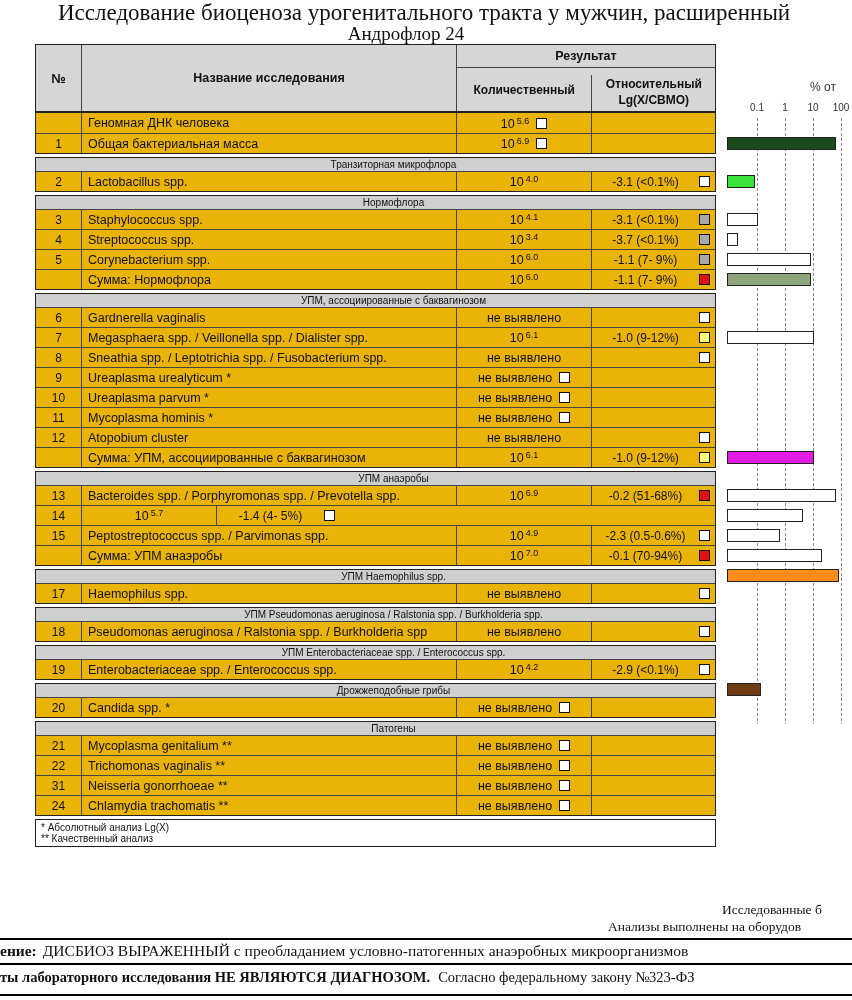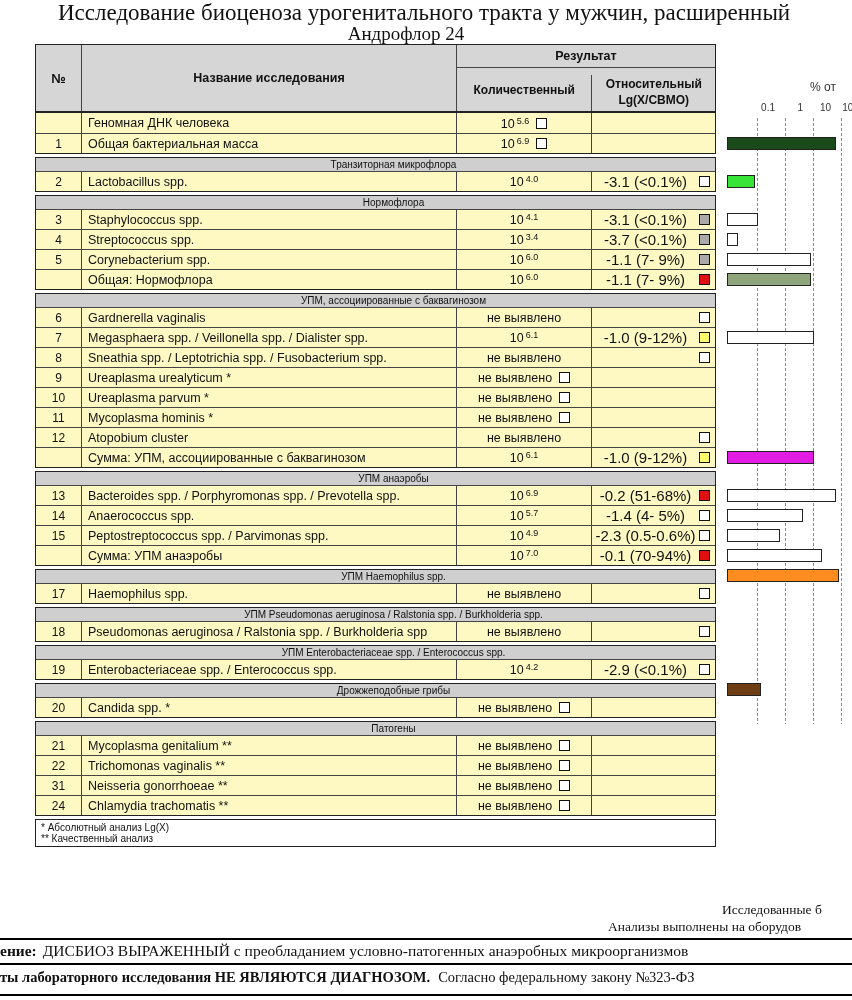--- a/index.html
+++ b/index.html
@@ -23,41 +23,41 @@
   .h-result { width:259px; border-left:1px solid #444; display:flex; flex-direction:column; }
   .h-result-top { height:23px; border-bottom:1px solid #444; display:flex; align-items:center; justify-content:center;
                   font-weight:bold; font-size:12.5px; }
   .h-result-bottom { flex:1; display:flex; }
   .h-quant { width:135px; display:flex; align-items:center; justify-content:center; font-weight:bold; font-size:12px; }
   .h-rel { width:124px; border-left:1px solid #444; display:flex; align-items:center; justify-content:center;
            font-weight:bold; font-size:12px; white-space:pre-line; text-align:center; line-height:1.3;margin-top:7px; }
 
   .section-row { height:13px; background:#cfcfcf; display:flex; align-items:center; justify-content:center;
                  font-size:10px; white-space:nowrap; overflow:hidden;padding-left:36px; }
-  .row { display:flex; height:20px; background:#fef9c3; }
+  .row { display:flex; height:20px; background:#eab308; }
   .section-row + .row, .row + .row, .row + .section-row { border-top:1px solid #444; }
   .cell { height:100%; overflow:hidden; }
   .c-num  { width:45px;  display:flex; align-items:center; justify-content:center; font-size:12px; }
   .c-name { width:375px; border-left:1px solid #444; display:flex; align-items:center; padding-left:6px;
             font-size:12.5px; white-space:nowrap; }
   .c-quant{ width:135px; border-left:1px solid #444; display:flex; align-items:center; justify-content:center;
             gap:7px; font-size:12.5px; }
-  .c-rel  { width:124px; border-left:1px solid #444; display:flex; align-items:center; font-size:15px; }
+  .c-rel  { width:124px; border-left:1px solid #444; display:flex; align-items:center; font-size:12px; }
   .relval { flex:1; text-align:center; }
   .qval { white-space:nowrap; }
   .qval sup { font-size:9px; vertical-align:4px; margin-left:2px; }
   .cb { width:11px; height:11px; border:1px solid #111; flex:none; background:#fff; }
   .c-rel .cb { margin-right:5px; }
 
   .footnote-block { border:1px solid #222; padding:2px 0 2px 5px; font-size:10px; line-height:11px; }
 
   
   #chart-layer { position:absolute; left:722px; top:0; width:130px; height:724px; overflow:hidden; }
   .gridline { position:absolute; top:118px; height:758px; width:0; border-left:1px dashed #8a8a8a; }
-  .tick-top { position:absolute; top:102px; width:36px; text-align:right; font-size:10px; color:#333; }
+  .tick-top { position:absolute; top:102px; width:36px; text-align:center; font-size:10px; color:#333; }
   .tick-bottom { position:absolute; top:876px; width:36px; text-align:center; font-size:11px; color:#111; }
   .pct-label { position:absolute; top:80px; left:88px; font-size:12px; white-space:nowrap; color:#333; }
   .axis-strip { position:absolute; top:890px; left:0; width:130px; height:13px; background:#c6c6c6;
                 font-size:10px; line-height:13px; padding-left:12px; white-space:nowrap; overflow:hidden; color:#222; }
   .bar { position:absolute; left:5px; height:13px; border:1px solid #222; }
 
   
   .note-materials { position:absolute; left:722px; top:902px; font-family:"Liberation Serif", serif;
                     font-size:13.5px; white-space:nowrap; }
   .note-equipment { position:absolute; left:608px; top:919px; font-family:"Liberation Serif", serif;
@@ -158,21 +158,21 @@
             <div class="cell c-quant">
               <span class="qval">10<sup>6.0</sup></span>
             </div>
             <div class="cell c-rel">
               <span class="relval">-1.1 (7- 9%)</span>
               <span class="cb" style="background: rgb(169, 169, 169);"></span>
             </div>
           </div>
           <div class="row sum">
             <div class="cell c-num"></div>
-            <div class="cell c-name">Общая: Нормофлора</div>
+            <div class="cell c-name">Сумма: Нормофлора</div>
             <div class="cell c-quant">
               <span class="qval">10<sup>6.0</sup></span>
             </div>
             <div class="cell c-rel">
               <span class="relval">-1.1 (7- 9%)</span>
               <span class="cb" style="background: rgb(224, 16, 16);"></span>
             </div>
           </div>
         </div>
         <div class="block">
@@ -268,21 +268,20 @@
             <div class="cell c-quant">
               <span class="qval">10<sup>6.9</sup></span>
             </div>
             <div class="cell c-rel">
               <span class="relval">-0.2 (51-68%)</span>
               <span class="cb" style="background: rgb(224, 16, 16);"></span>
             </div>
           </div>
           <div class="row">
             <div class="cell c-num">14</div>
-            <div class="cell c-name">Anaerococcus spp.</div>
             <div class="cell c-quant">
               <span class="qval">10<sup>5.7</sup></span>
             </div>
             <div class="cell c-rel">
               <span class="relval">-1.4 (4- 5%)</span>
               <span class="cb" style="background: rgb(255, 255, 255);"></span>
             </div>
           </div>
           <div class="row">
             <div class="cell c-num">15</div>

